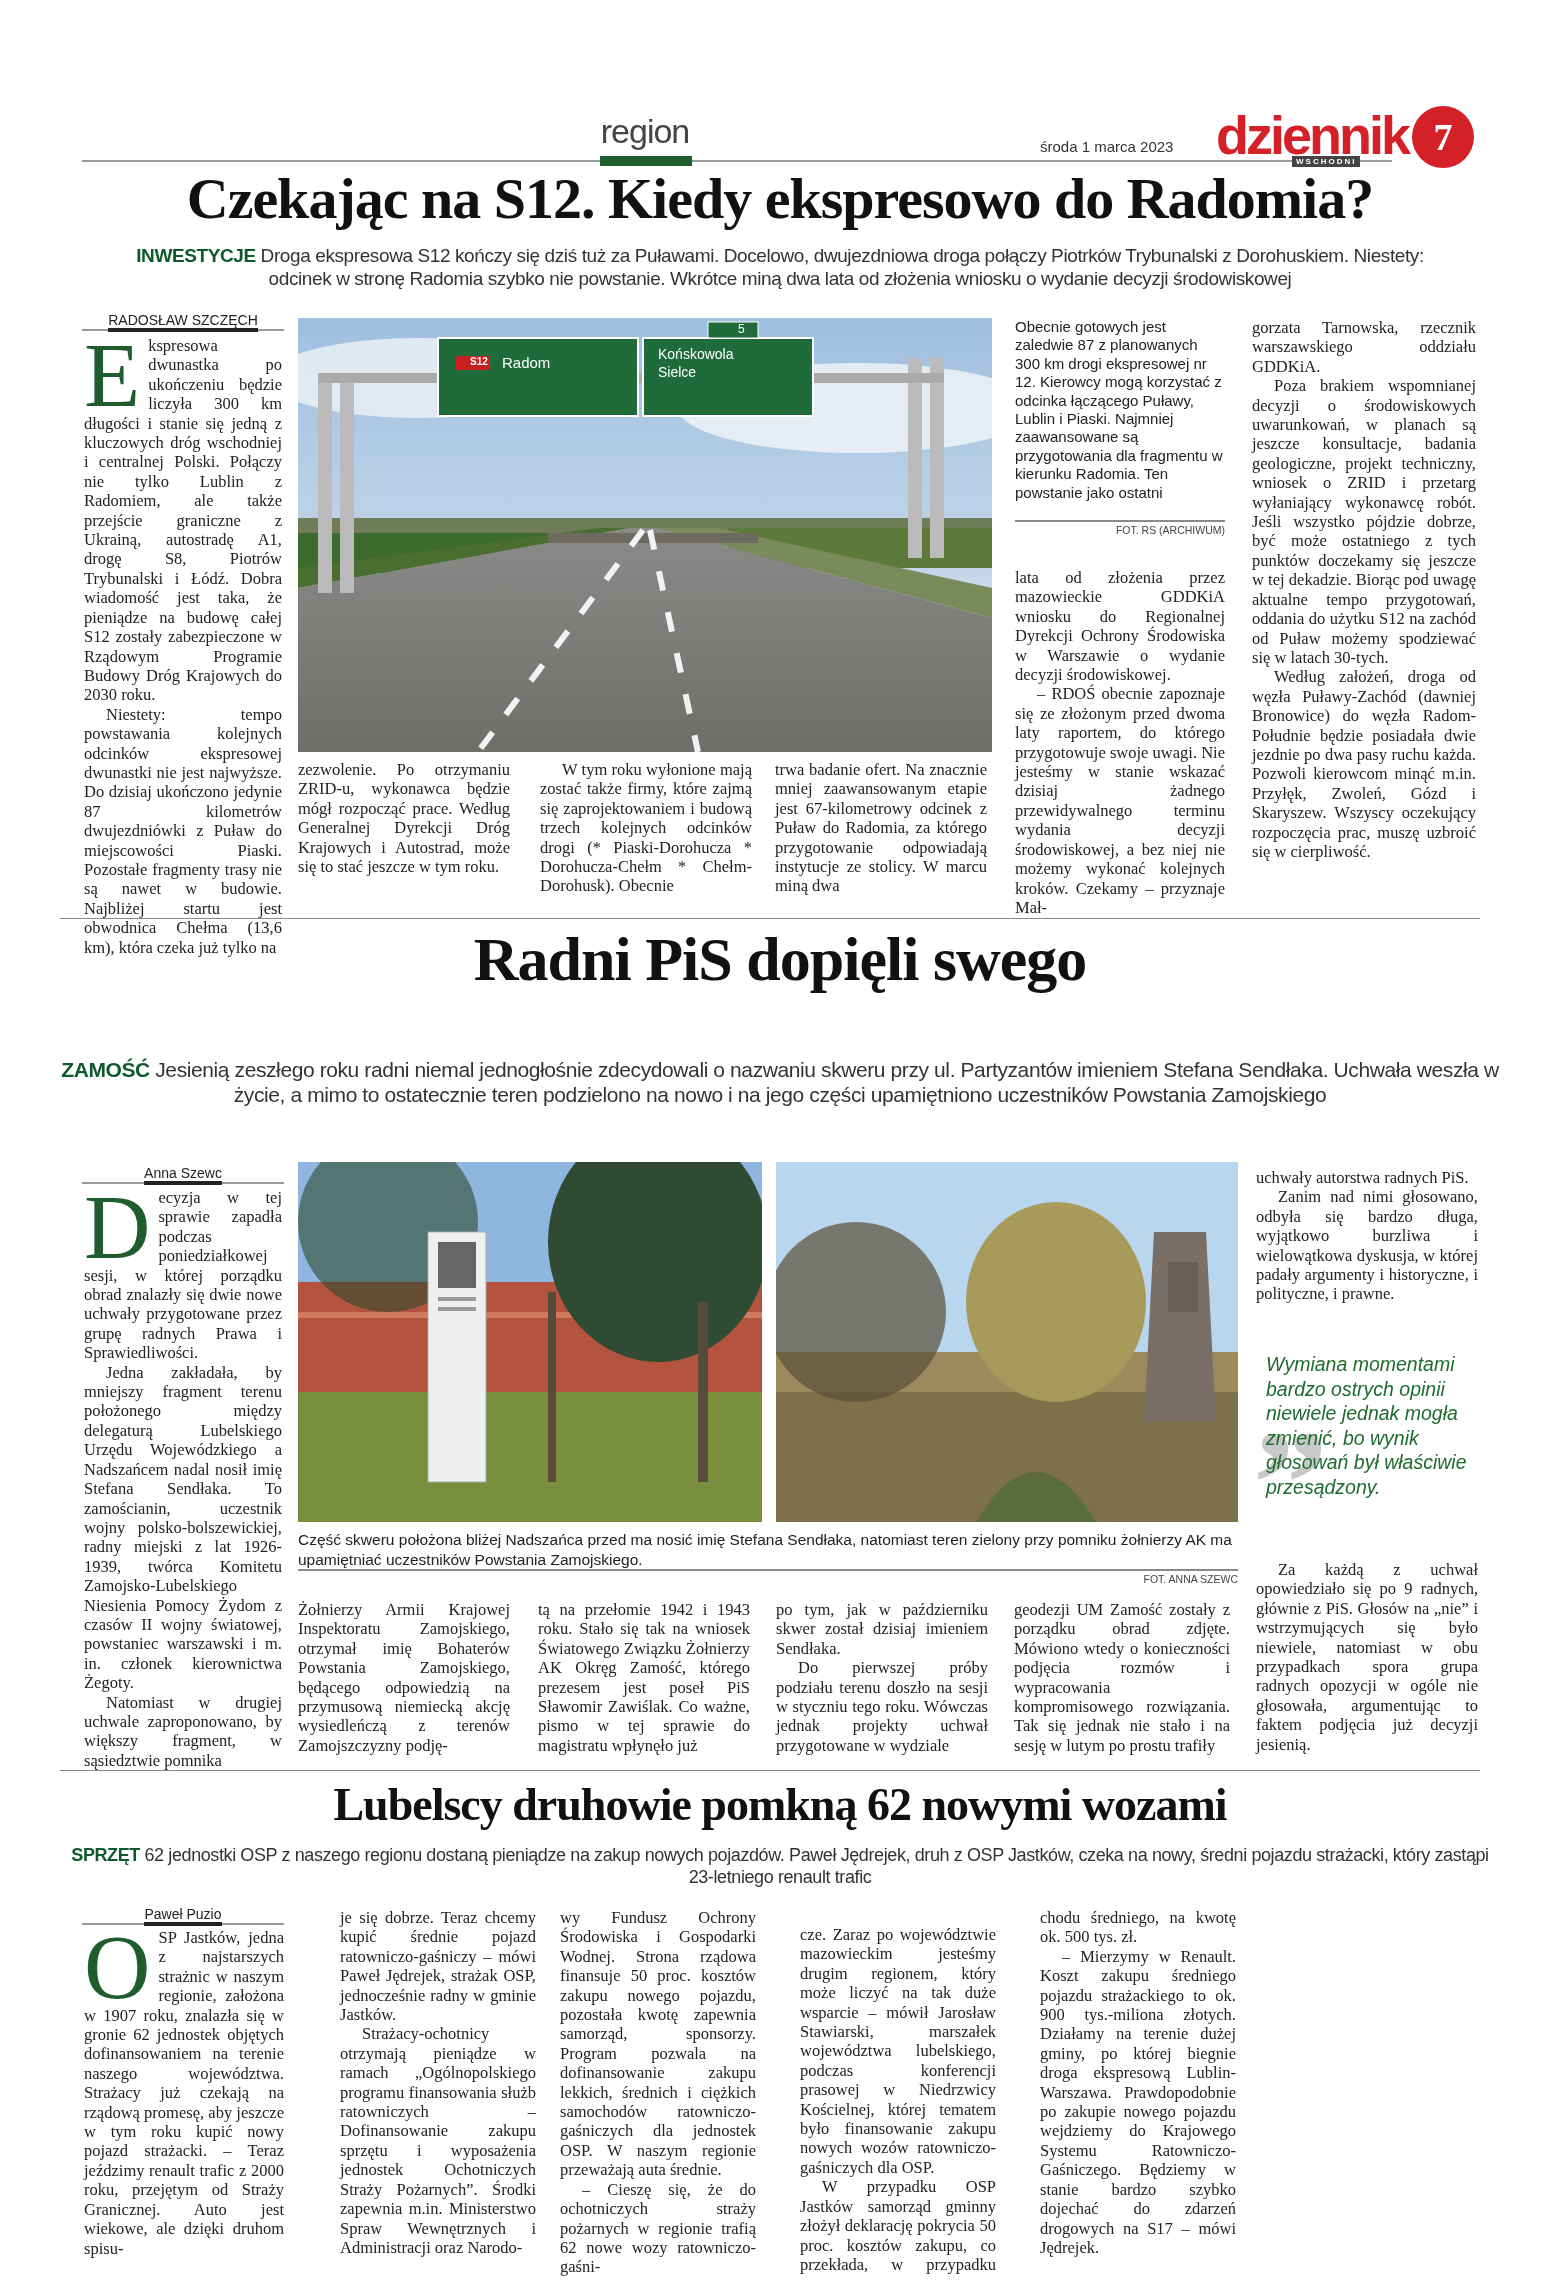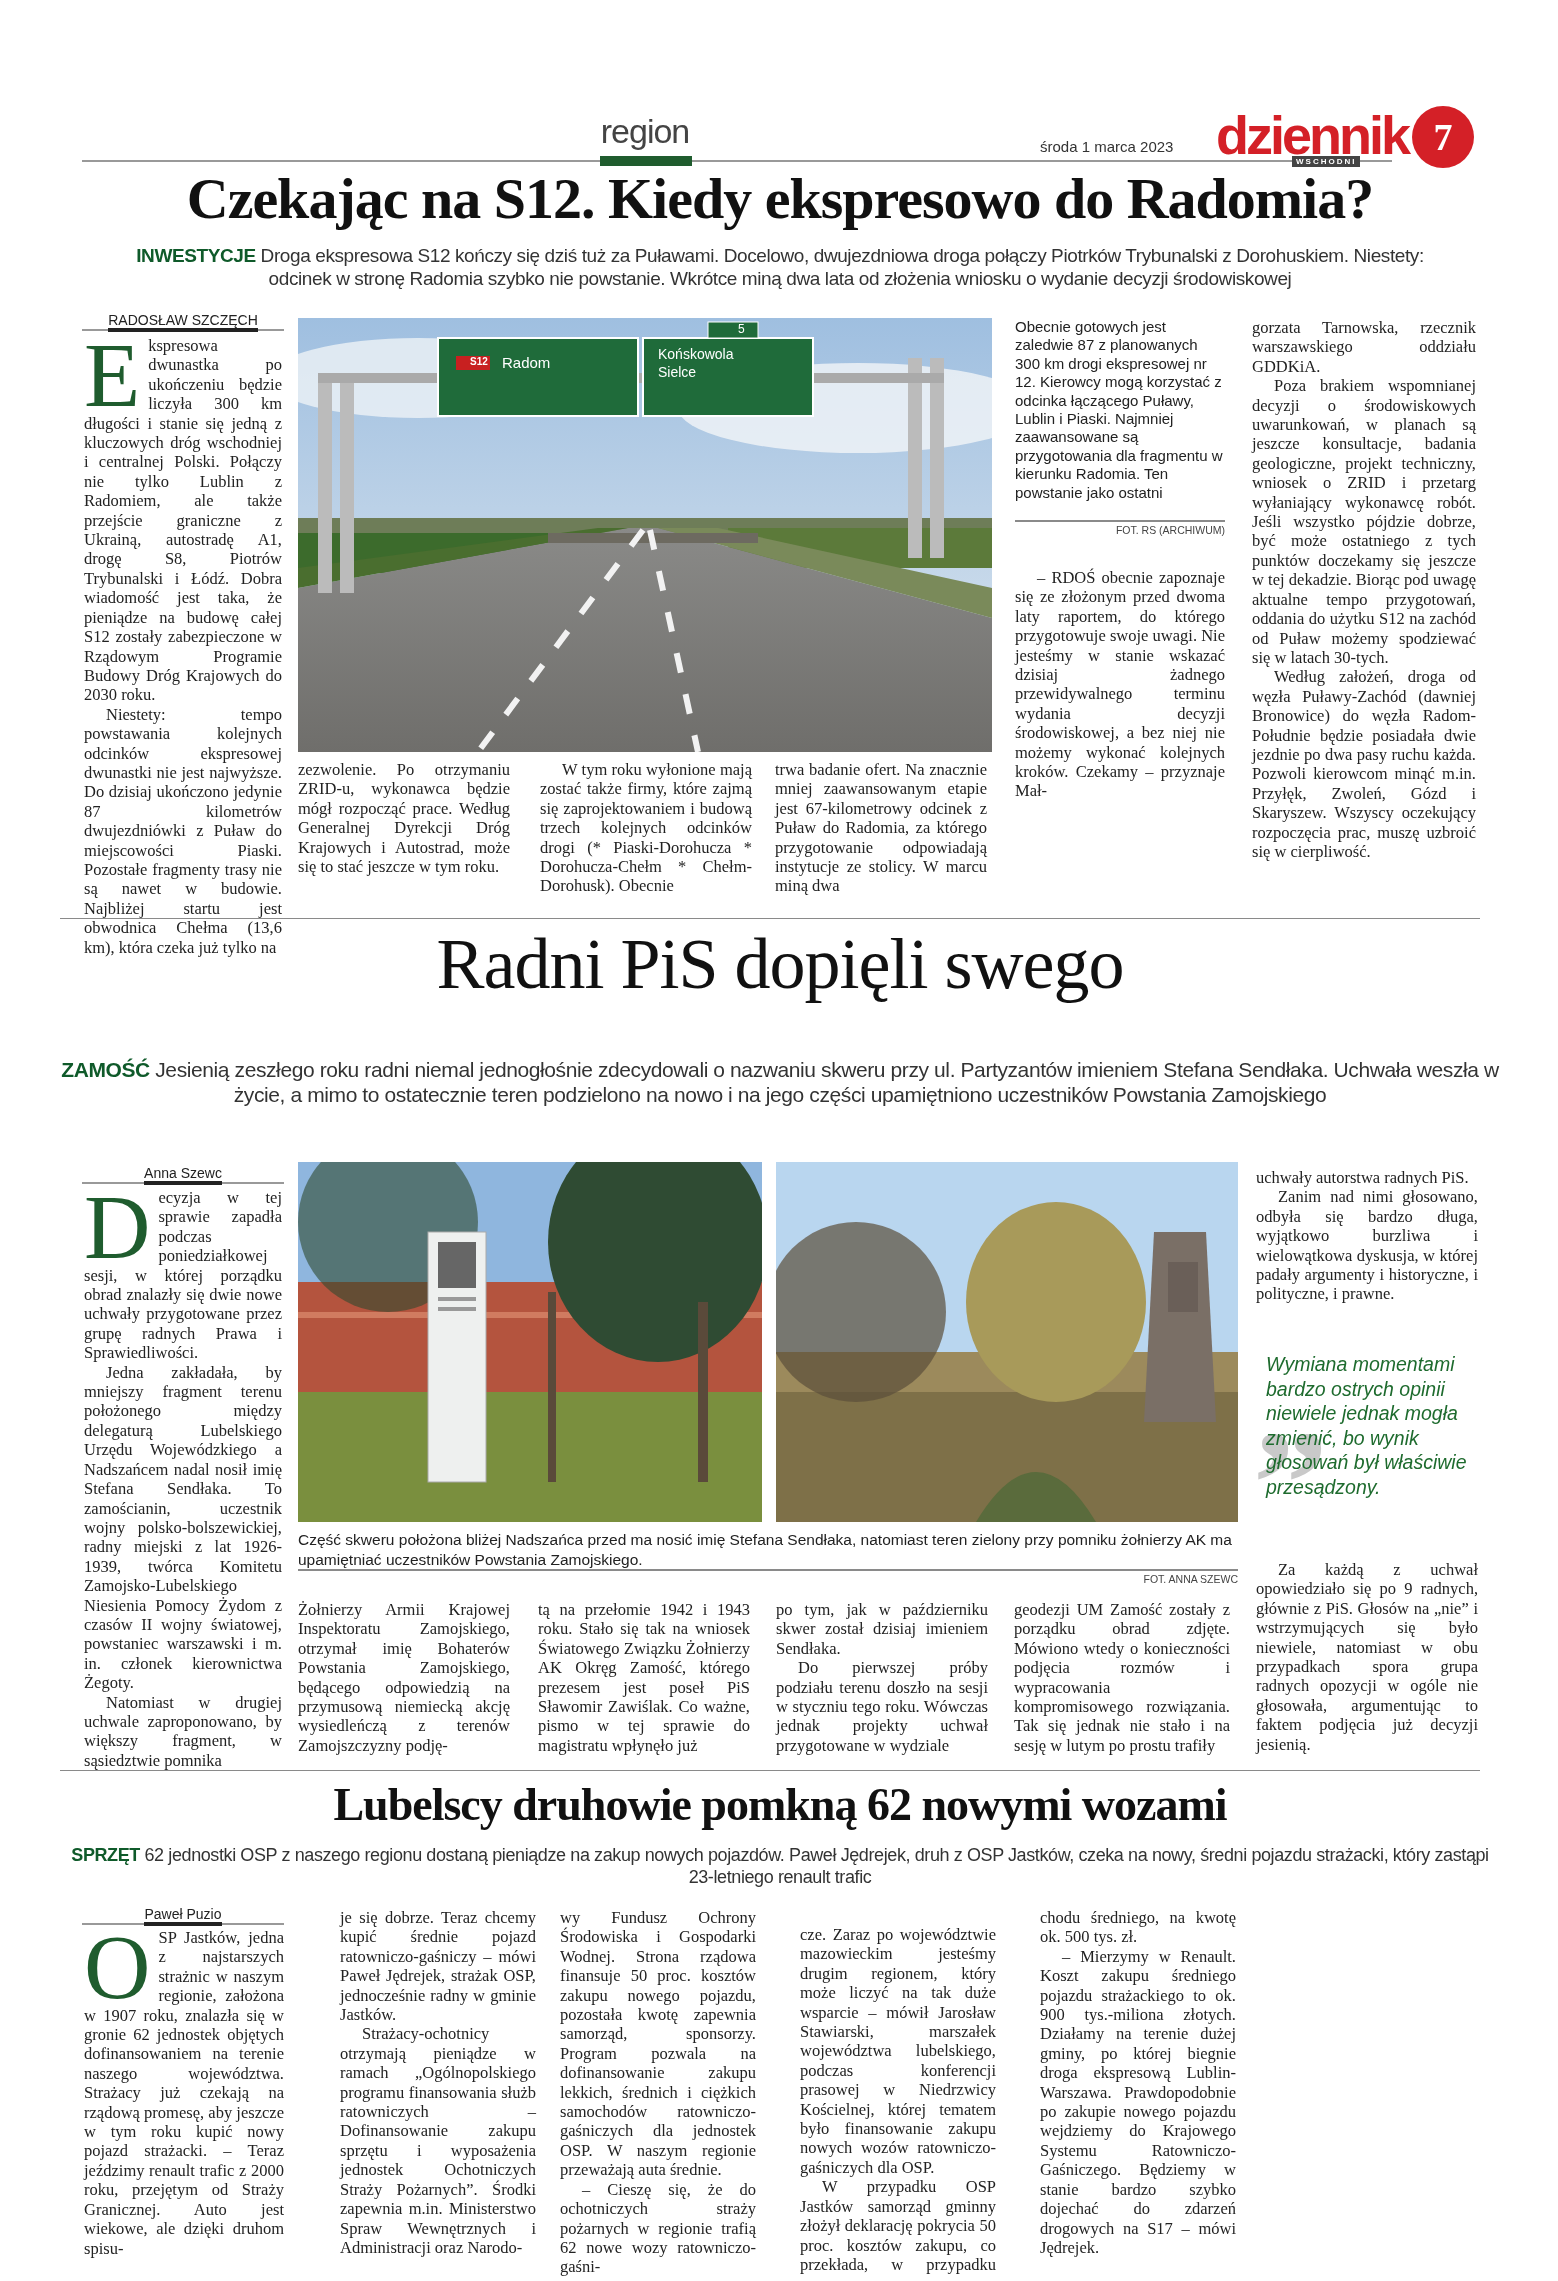--- a/index.html
+++ b/index.html
@@ -105,31 +105,32 @@
   </div>
 <div class="abs col" style="left:775px;top:760px;width:212px;">
     <p class="noind">trwa badanie ofert. Na znacznie mniej zaawansowanym etapie jest 67-kilometrowy odcinek z Puław do Radomia, za którego przygotowanie odpowiadają instytucje ze stolicy. W marcu miną dwa</p>
   </div>
 
 <div class="abs caption" style="left:1015px;top:318px;width:208px;font-size:15px;line-height:18.4px;">Obecnie gotowych jest zaledwie 87 z planowanych 300 km drogi ekspresowej nr 12. Kierowcy mogą korzystać z odcinka łączącego Puławy, Lublin i Piaski. Najmniej zaawansowane są przygotowania dla fragmentu w kierunku Radomia. Ten powstanie jako ostatni</div>
 <div class="abs rule" style="left:1015px;top:520px;width:210px;"></div>
 <div class="abs credit" style="left:1015px;top:524px;width:210px;">FOT. RS (ARCHIWUM)</div>
 
 <div class="abs col" style="left:1015px;top:568px;width:210px;">
+  <p class="noind">lata od złożenia przez mazowieckie GDDKiA wniosku do Regionalnej Dyrekcji Ochrony Środowiska w Warszawie o wydanie decyzji środowiskowej.</p>
   <p>– RDOŚ obecnie zapoznaje się ze złożonym przed dwoma laty raportem, do którego przygotowuje swoje uwagi. Nie jesteśmy w stanie wskazać dzisiaj żadnego przewidywalnego terminu wydania decyzji środowiskowej, a bez niej nie możemy wykonać kolejnych kroków. Czekamy – przyznaje Mał-</p>
 </div>
 <div class="abs col" style="left:1252px;top:318px;width:224px;">
   <p class="noind">gorzata Tarnowska, rzecznik warszawskiego oddziału GDDKiA.</p>
   <p>Poza brakiem wspomnianej decyzji o środowiskowych uwarunkowań, w planach są jeszcze konsultacje, badania geologiczne, projekt techniczny, wniosek o ZRID i przetarg wyłaniający wykonawcę robót. Jeśli wszystko pójdzie dobrze, być może ostatniego z tych punktów doczekamy się jeszcze w tej dekadzie. Biorąc pod uwagę aktualne tempo przygotowań, oddania do użytku S12 na zachód od Puław możemy spodziewać się w latach 30-tych.</p>
   <p>Według założeń, droga od węzła Puławy-Zachód (dawniej Bronowice) do węzła Radom-Południe będzie posiadała dwie jezdnie po dwa pasy ruchu każda. Pozwoli kierowcom minąć m.in. Przyłęk, Zwoleń, Gózd i Skaryszew. Wszyscy oczekujący rozpoczęcia prac, muszę uzbroić się w cierpliwość.</p>
 </div>
 
 <div class="abs rule" style="left:60px;top:918px;width:1420px;height:1px;"></div>
 
-<div class="abs h1" style="left:60px;top:928px;width:1440px;font-size:72px;font-weight:normal;">Radni PiS dopięli swego</div>
+<div class="abs h1" style="left:60px;top:928px;width:1440px;font-size:62px;font-weight:bold;">Radni PiS dopięli swego</div>
 <div class="abs lead" style="left:60px;top:1057px;width:1440px;font-size:21px;line-height:25px;">
   <b>ZAMOŚĆ</b>
   <span>Jesienią zeszłego roku radni niemal jednogłośnie zdecydowali o nazwaniu skweru przy ul. Partyzantów imieniem Stefana Sendłaka. Uchwała weszła w życie, a mimo to ostatecznie teren podzielono na nowo i na jego części upamiętniono uczestników Powstania Zamojskiego</span>
 </div>
 
 <div class="byline" style="left:82px;top:1165px;width:202px;"><span>Anna Szewc</span></div>
 <div class="abs col" style="left:84px;top:1188px;width:198px;">
   <p class="noind"><span class="dropcap">D</span><span>ecyzja w tej sprawie zapadła podczas poniedziałkowej sesji, w której porządku obrad znalazły się dwie nowe uchwały przygotowane przez grupę radnych Prawa i Sprawiedliwości.</span></p>
   <p>Jedna zakładała, by mniejszy fragment terenu położonego między delegaturą Lubelskiego Urzędu Wojewódzkiego a Nadszańcem nadal nosił imię Stefana Sendłaka. To zamościanin, uczestnik wojny polsko-bolszewickiej, radny miejski z lat 1926-1939, twórca Komitetu Zamojsko-Lubelskiego Niesienia Pomocy Żydom z czasów II wojny światowej, powstaniec warszawski i m. in. członek kierownictwa Żegoty.</p>
   <p>Natomiast w drugiej uchwale zaproponowano, by większy fragment, w sąsiedztwie pomnika</p>

